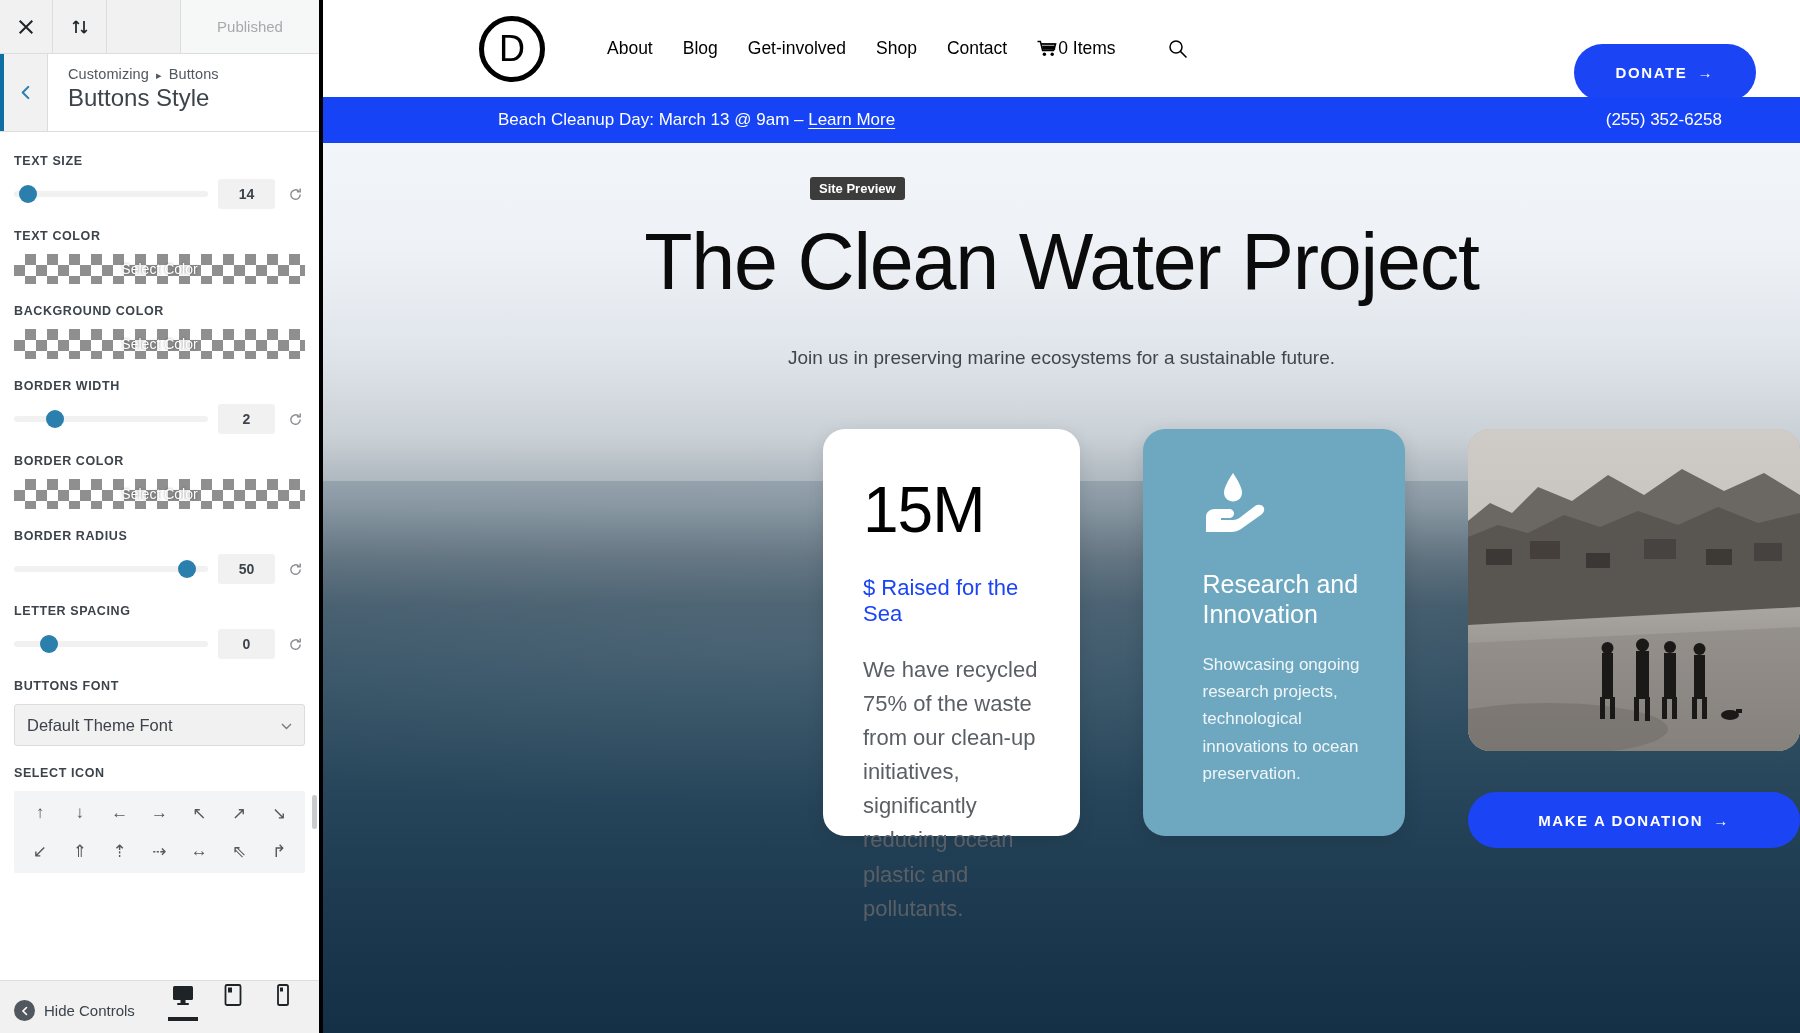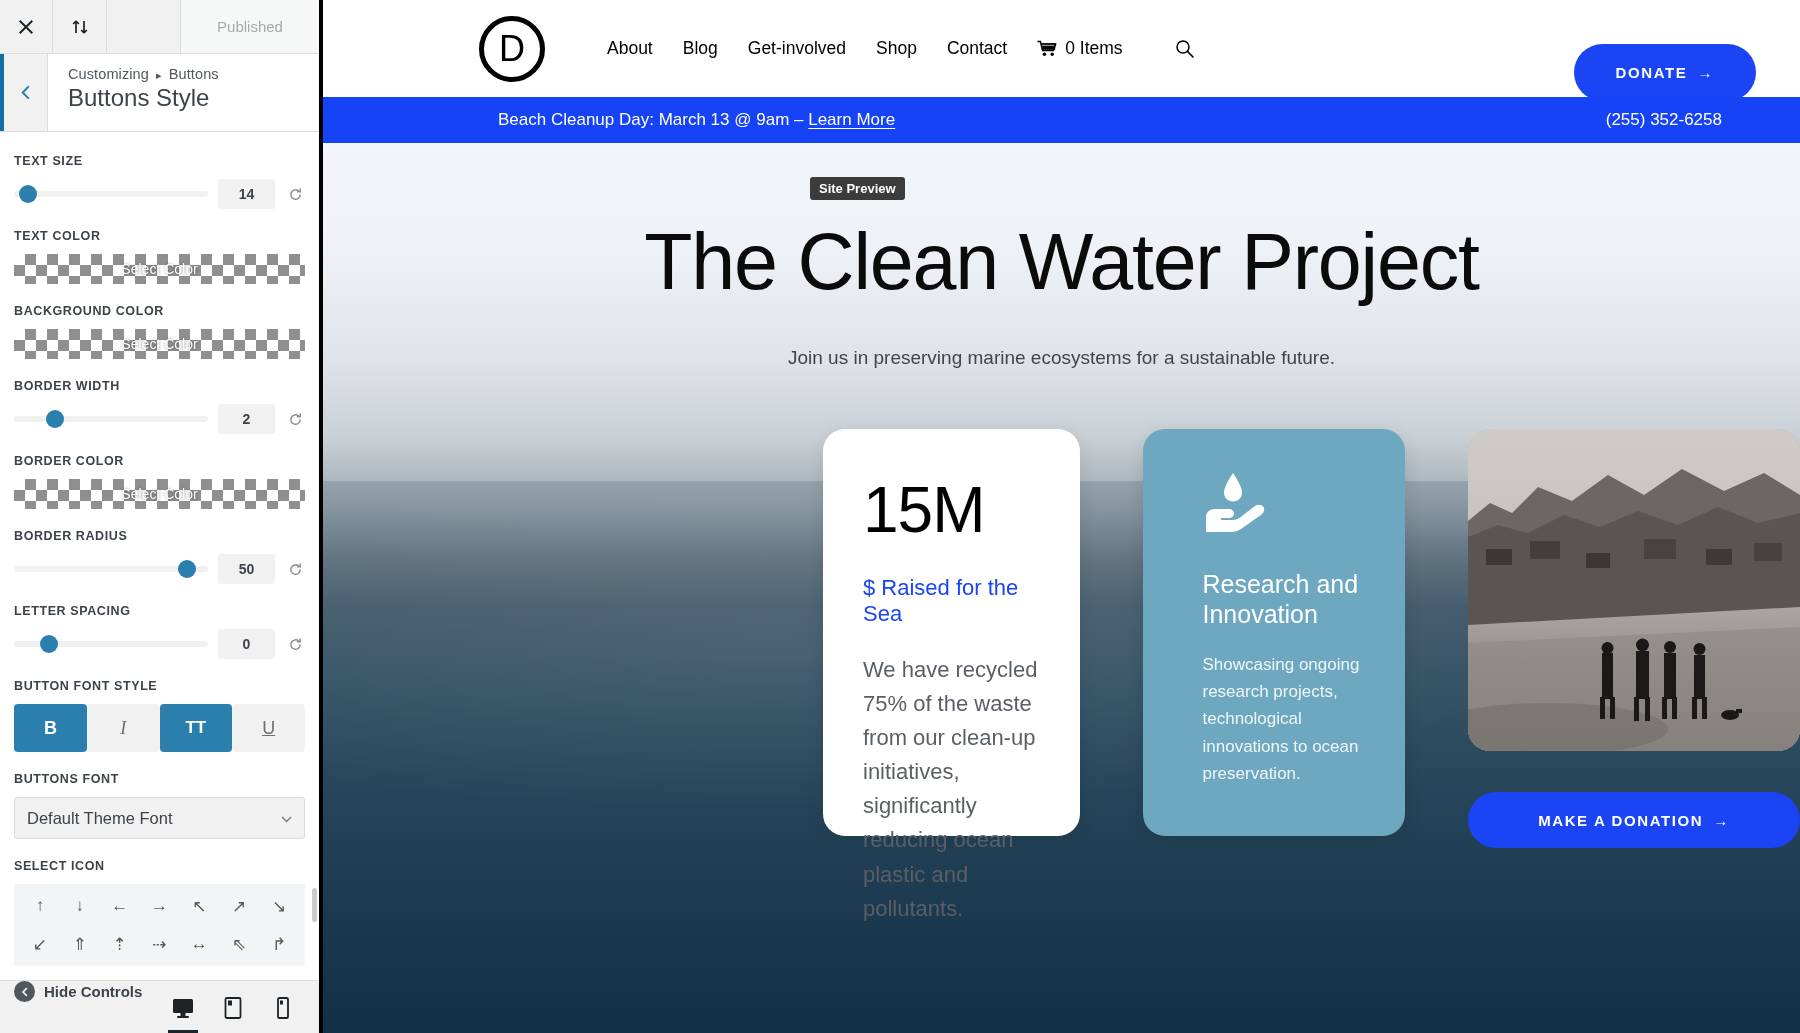--- a/index.html
+++ b/index.html
@@ -127,22 +127,22 @@
     display: flex; align-items: center; justify-content: center;
     font-size: 17px; color: #55595c; cursor: pointer; height: 24px;
   }
   .grid-scrollbar {
     position: absolute; right: -12px; top: 4px; width: 5px; height: 34px;
     background: #c9ccce; border-radius: 3px;
   }
 
   .sb-bottom {
     height: 53px; background: #f1f1f1; border-top: 1px solid #ddd;
-    display: flex; align-items: flex-start; padding: 0 14px;
-    position: absolute; bottom: 0; left: 0; right: 0; z-index: 4; font-weight: bold;
+    display: flex; align-items: flex-end; padding: 12px 14px;
+    position: absolute; bottom: 0; left: 0; right: 0; z-index: 4;
   }
   .hide-ctrl { display: flex; align-items: center; gap: 9px; cursor: pointer; }
   .hide-ctrl .circ {
     width: 21px; height: 21px; border-radius: 50%; background: #50575e;
     display:flex; align-items:center; justify-content:center;
   }
   .hide-ctrl .lbl { font-size: 15px; color: #3c434a; }
   .dev-btns { margin-left: auto; display: flex; gap: 6px; align-items: center; }
   .dev-btn {
     width: 44px; height: 53px; display:flex; align-items:center; justify-content:center;
@@ -159,21 +159,21 @@
     padding: 0 0 0 0; position: relative; z-index: 3;
   }
   .logo {
     width: 66px; height: 66px; border-radius: 50%; border: 5px solid #000;
     display: flex; align-items: center; justify-content: center;
     font-size: 36px; color: #000; margin-left: 156px; font-weight: 400;
     font-family: "Liberation Sans", sans-serif;
   }
   .nav-links { display: flex; align-items: center; gap: 30px; margin-left: 62px; }
   .nav-links a { color: #000; font-size: 17.5px; text-decoration: none; cursor: pointer; }
-  .cart { display: flex; align-items: center; gap: 7px; font-size: 17.5px; color: #000; cursor:pointer;}
+  .cart { display: flex; align-items: center; font-size: 17.5px; color: #000; cursor:pointer;}
   .search-ico { margin-left: 22px; cursor: pointer; display:flex; }
   .donate-btn {
     margin-left: auto; margin-right: 44px;
     background: #1b44f5; color: #fff; border-radius: 40px;
     height: 57px; padding: 16px 42px; display: flex; align-items: center; gap: 10px;
     font-size: 15px; font-weight: bold; letter-spacing: 1.6px; cursor: pointer; margin-top: 48px;
   }
 
   .announce {
     height: 46px; background: #1543f5; display: flex; align-items: center;
@@ -367,29 +367,20 @@
           <div class="slider-num">0</div>
           <div class="reset-btn">
             <svg viewBox="0 0 16 16">
                 <path d="M13 8a5 5 0 1 1-1.6-3.6" stroke="#8c8f94" stroke-width="1.6" fill="none"></path>
                 <path d="M13 1.5 L13 5 L9.5 5" stroke="#8c8f94" stroke-width="1.6" fill="none"></path>
               </svg>
           </div>
         </div>
       </div>
 
-      <div class="ctrl">
-        <div class="ctrl-label">BUTTON FONT STYLE</div>
-        <div class="fontstyle-row">
-          <div class="fs-btn b on">B</div>
-          <div class="fs-btn i">I</div>
-          <div class="fs-btn tt on">TT</div>
-          <div class="fs-btn u">U</div>
-        </div>
-      </div>
 
       <div class="ctrl">
         <div class="ctrl-label">BUTTONS FONT</div>
         <div class="select-box">
           <span>Default Theme Font</span>
           <span class="chev">
             <svg width="11" height="8" viewBox="0 0 11 8">
                 <path d="M1 1.5 L5.5 6 L10 1.5" stroke="#7a7a7a" stroke-width="1.4" fill="none"></path>
               </svg>
           </span>

